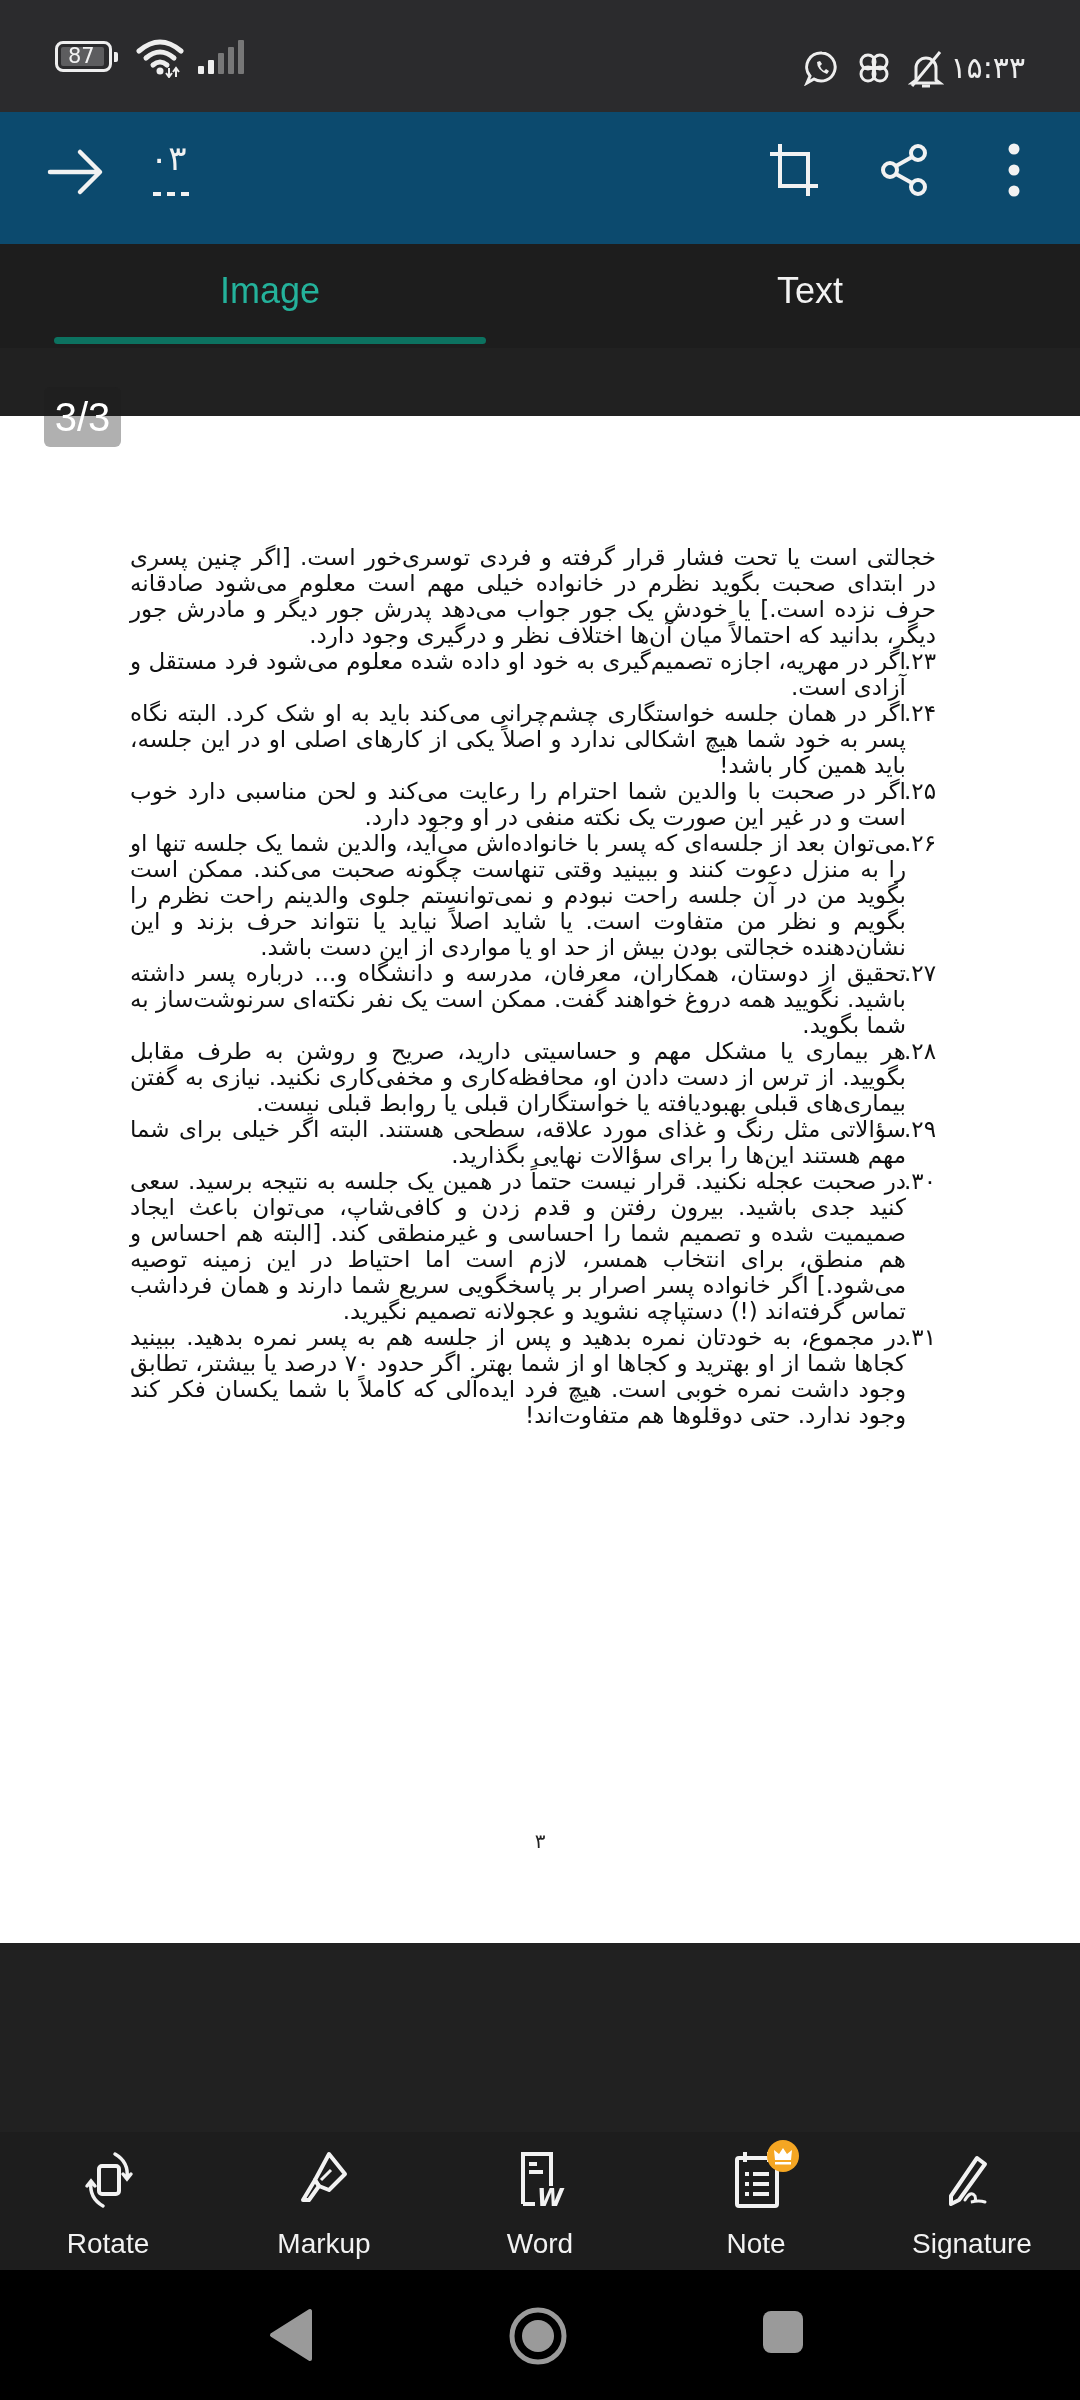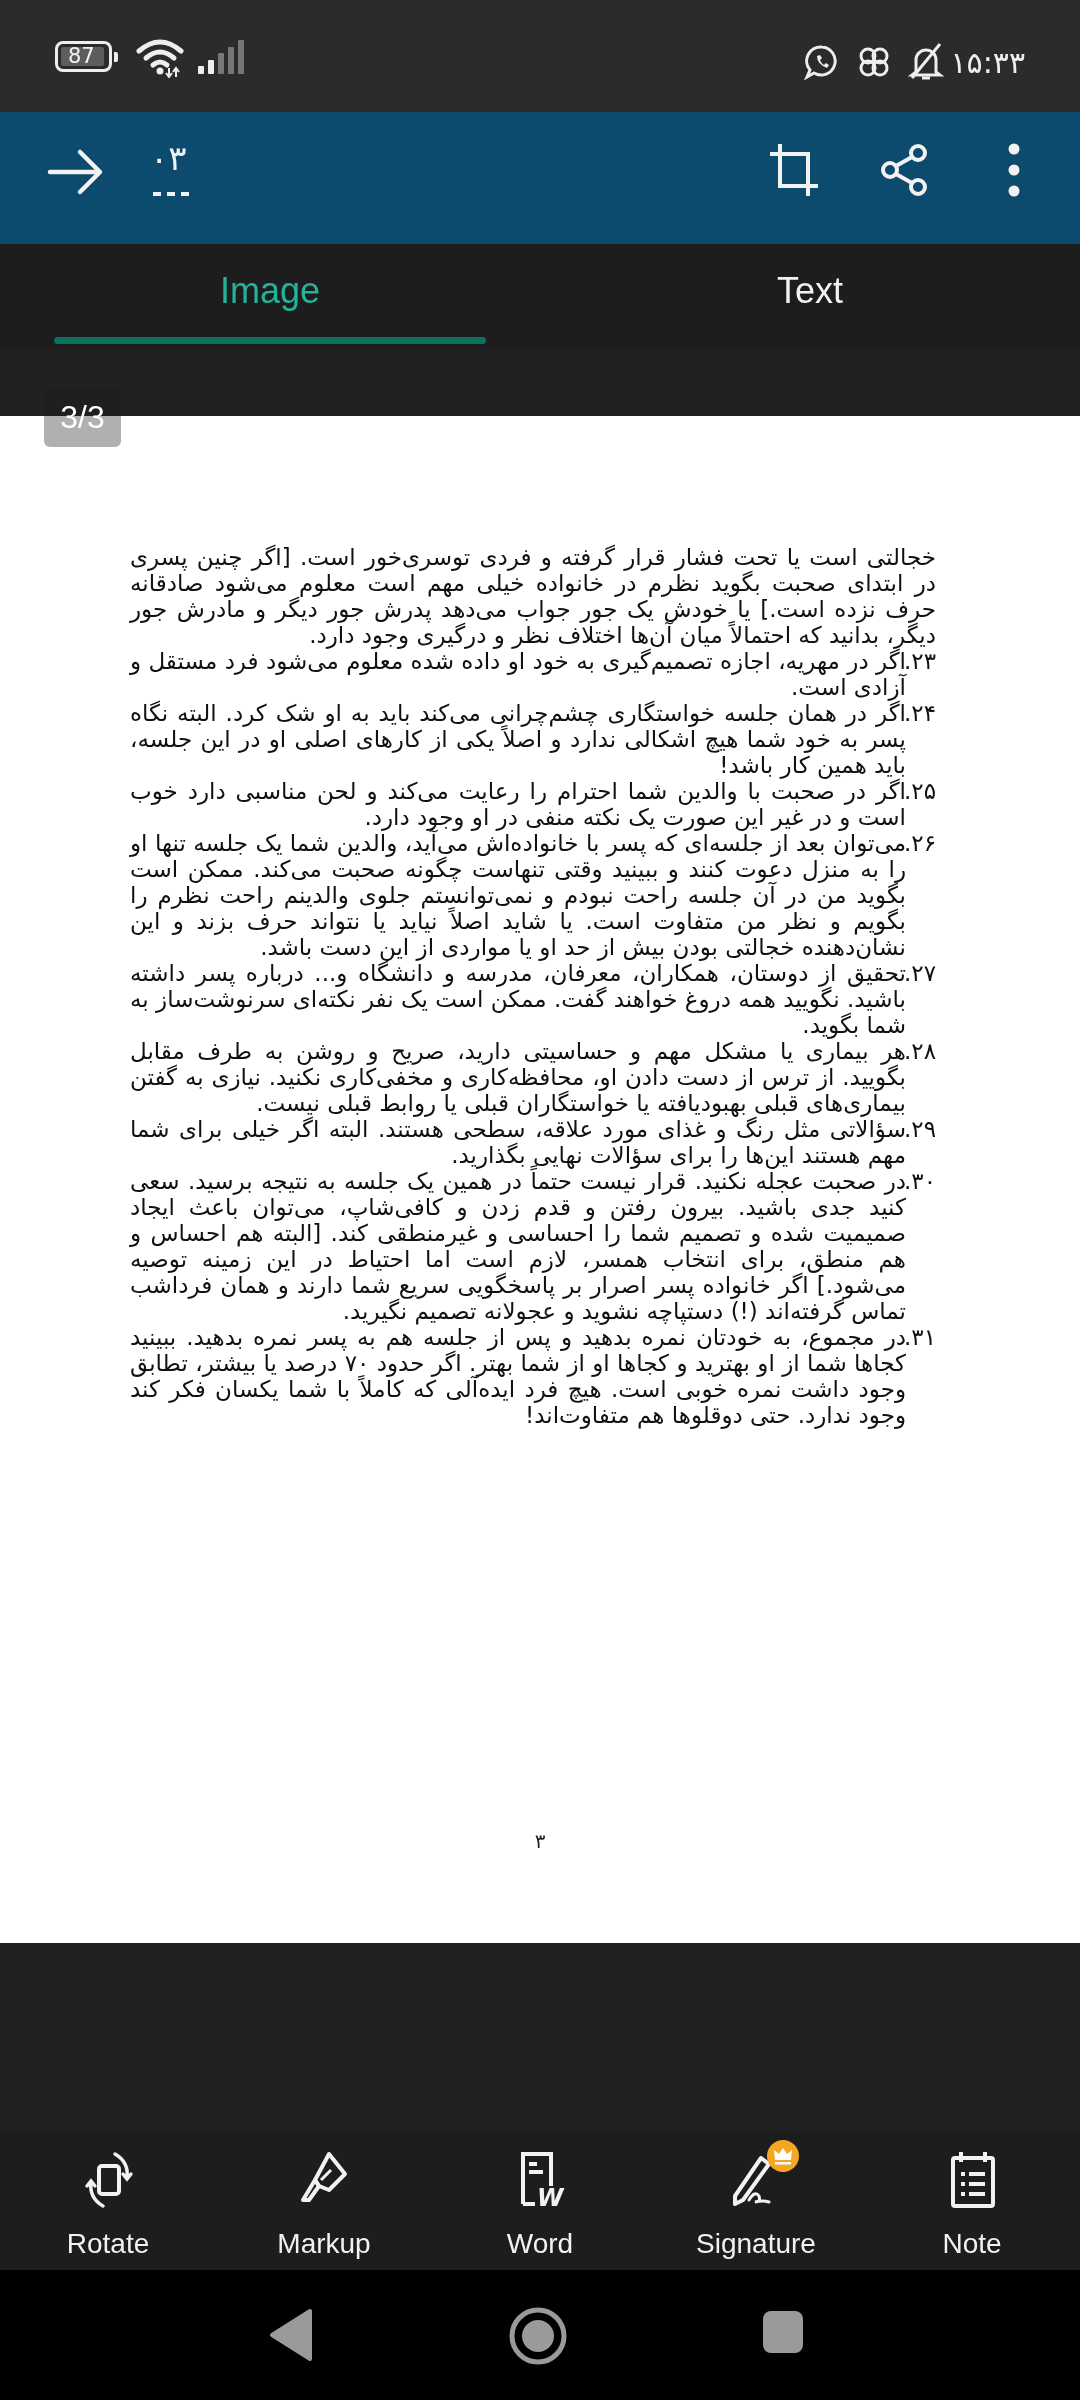--- a/index.html
+++ b/index.html
@@ -7,42 +7,42 @@
   body { font-family: "Liberation Sans", "DejaVu Sans", sans-serif; color: #fff; position: relative; }
 
   
   .statusbar { position: absolute; top: 0; left: 0; width: 1080px; height: 112px; background: #2b2b2d; }
   .battery { position: absolute; left: 55px; top: 41px; width: 57px; height: 31px; border: 3px solid #eee; border-radius: 8px; }
   .battery .fill { position: absolute; left: 3px; top: 3px; width: 43px; height: 19px; background: #5d5d5f; border-radius: 2px; }
   .battery .num { position: absolute; left: 0; top: 0; width: 100%; height: 100%; font-size: 21px; line-height: 25px; text-align: left; padding-left: 10px; color: #f2f2f2; font-family: "DejaVu Sans", sans-serif; }
   .battery .nub { position: absolute; right: -9px; top: 8px; width: 4px; height: 10px; background: #eee; border-radius: 0 2px 2px 0; }
   .wifi { position: absolute; left: 136px; top: 38px; width: 48px; height: 40px; }
   .signal { position: absolute; left: 196px; top: 40px; width: 48px; height: 34px; }
-  .status-right { position: absolute; right: 0; top: 40px; height: 44px; display: flex; align-items: center; }
+  .status-right { position: absolute; right: 0; top: 50px; height: 44px; display: flex; }
   .status-right svg { display: block; }
   .clock { font-family: "DejaVu Sans", sans-serif; font-size: 30px; color: #eee; margin-left: 6px; margin-right: 55px; direction: rtl; }
 
   
   .appbar { position: absolute; top: 112px; left: 0; width: 1080px; height: 132px; background: #0c4a6e; }
   .appbar .back { position: absolute; left: 46px; top: 30px; width: 60px; height: 60px; }
   .appbar .title { position: absolute; left: 150px; top: 26px; font-family: "DejaVu Sans", sans-serif; font-size: 34px; color: #f2f2f2; direction: rtl; }
   .appbar .title-underline { position: absolute; left: 153px; top: 80px; width: 36px; height: 4px; border-bottom: 4px dashed #f2f2f2; }
   .appbar .icon-btn { position: absolute; top: 26px; width: 64px; height: 64px; display: flex; align-items: center; justify-content: center; }
 
   
   .tabs { position: absolute; top: 244px; left: 0; width: 1080px; height: 104px; background: #1d1d1d; display: flex; }
   .tab { width: 540px; height: 104px; position: relative; text-align: center; font-size: 36px; padding-top: 26px; }
   .tab.active { color: #24b29b; }
   .tab.inactive { color: #f2f2f2; }
   .tab .indicator { position: absolute; left: 54px; top: 93px; width: 432px; height: 7px; background: #0c7260; border-radius: 4px; }
 
   
   .viewer { position: absolute; top: 348px; left: 0; width: 1080px; height: 1784px; background: #212121; }
   .page { position: absolute; top: 68px; left: 0; width: 1080px; height: 1527px; background: #ffffff; }
-  .page-badge { position: absolute; left: 44px; top: 387px; width: 77px; height: 60px; background: rgba(30,30,30,0.35); border-radius: 6px; color: #fff; font-size: 32px; text-align: center; line-height: 60px; }
+  .page-badge { position: absolute; left: 44px; top: 387px; width: 77px; height: 60px; background: rgba(30,30,30,0.35); border-radius: 6px; color: #fff; font-size: 40px; text-align: center; line-height: 60px; }
   .doc-text { position: absolute; left: 130px; top: 128px; width: 806px; direction: rtl; text-align: justify; color: #111; font-family: "DejaVu Sans", sans-serif; font-size: 23px; line-height: 26px; }
   .doc-text p { margin: 0; }
   .doc-text .item { padding-right: 30px; position: relative; }
   .doc-text .num { position: absolute; right: 0; top: 0; }
   .page-number { position: absolute; left: 0; width: 1080px; top: 1413px; text-align: center; font-family: "DejaVu Sans", sans-serif; font-size: 20px; color: #222; }
 
   
   .toolbar { position: absolute; top: 2132px; left: 0; width: 1080px; height: 138px; background: #1d1d1d; display: flex; }
   .tool { width: 216px; height: 138px; position: relative; text-align: center; }
   .tool svg { position: absolute; left: 83px; top: 18px; width: 52px; height: 60px; }
@@ -173,32 +173,32 @@
     <svg viewBox="0 0 52 60">
       <path d="M8 54 V4 H36 V36" stroke="#f2f2f2" stroke-width="4" fill="none"></path>
       <path d="M8 54 H20" stroke="#f2f2f2" stroke-width="4"></path>
       <path d="M14 14 h8 M14 22 h14" stroke="#f2f2f2" stroke-width="4"></path>
       <text x="22" y="56" font-family="DejaVu Sans, sans-serif" font-size="24" font-style="italic" font-weight="bold" fill="#f2f2f2">W</text>
     </svg>
     <span class="label">Word</span>
   </div>
   <div class="tool">
     <svg viewBox="0 0 52 60">
-      <path d="M30 8 L38 14 L12 50 L4 54 L4 46 Z" stroke="#f2f2f2" stroke-width="4" fill="none" stroke-linejoin="round"></path>
-      <path d="M18 50 q6 -10 10 -4 q2 6 -4 6 q8 -2 14 0" stroke="#f2f2f2" stroke-width="3" fill="none" stroke-linecap="round"></path>
-    </svg>
-    <span class="label">Signature</span>
-  </div>
-  <div class="tool">
-    <svg viewBox="0 0 52 60">
       <rect x="6" y="8" width="40" height="48" rx="2" stroke="#f2f2f2" stroke-width="4" fill="none"></rect>
       <path d="M14 2 v10 M38 2 v10" stroke="#f2f2f2" stroke-width="4"></path>
       <path d="M14 24 h4 M22 24 h16 M14 34 h4 M22 34 h16 M14 44 h4 M22 44 h16" stroke="#f2f2f2" stroke-width="4"></path>
     </svg>
     <span class="label">Note</span>
+  </div>
+  <div class="tool">
+    <svg viewBox="0 0 52 60">
+      <path d="M30 8 L38 14 L12 50 L4 54 L4 46 Z" stroke="#f2f2f2" stroke-width="4" fill="none" stroke-linejoin="round"></path>
+      <path d="M18 50 q6 -10 10 -4 q2 6 -4 6 q8 -2 14 0" stroke="#f2f2f2" stroke-width="3" fill="none" stroke-linecap="round"></path>
+    </svg>
+    <span class="label">Signature</span>
   </div>
 </div>
 <div class="crown-badge">
   <svg width="32" height="32" viewBox="0 0 32 32">
     <path d="M8 20 L7 10 L12 14 L16 8 L20 14 L25 10 L24 20 Z" fill="#fff"></path>
     <rect x="8" y="22" width="16" height="2.5" fill="#fff"></rect>
   </svg>
 </div>
 
 <div class="navbar">

